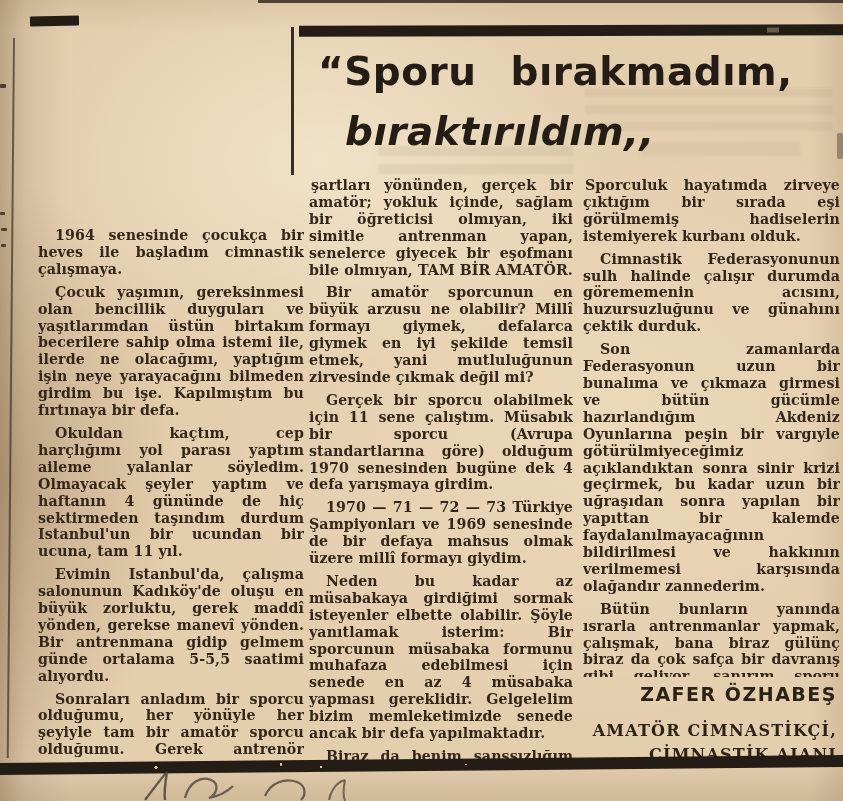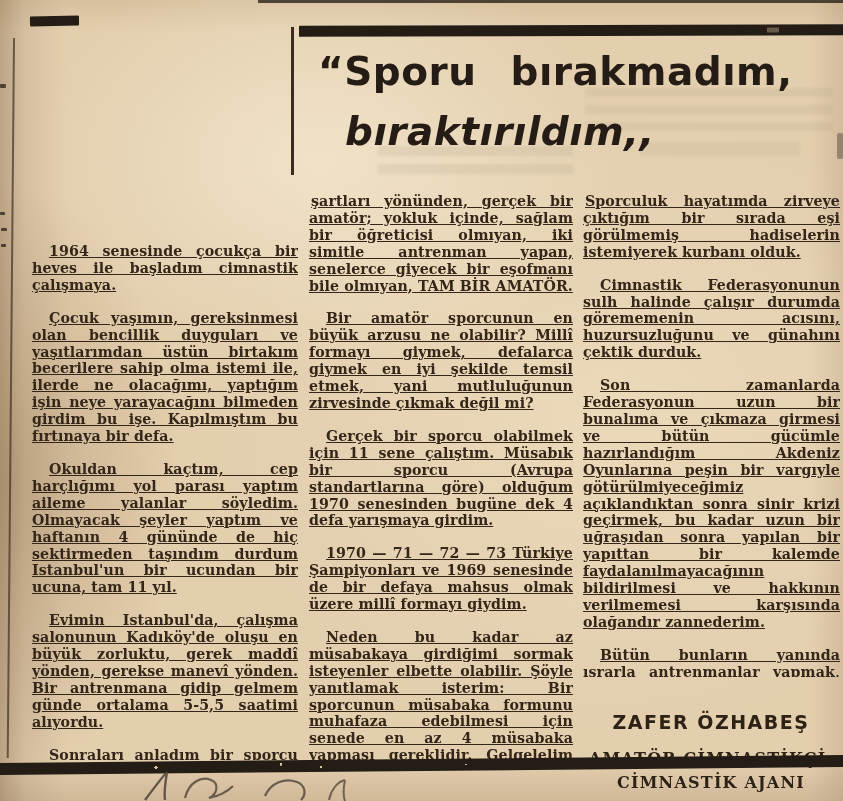--- a/index.html
+++ b/index.html
@@ -60,28 +60,28 @@
   .ghost-b{left:378px;top:146px;width:195px;height:28px;
     background:repeating-linear-gradient(180deg, rgba(105,104,74,.18) 0 10px, transparent 10px 18px);}
   .ghost-c{left:640px;top:142px;width:160px;height:14px;background:rgba(110,108,78,.14);}
 
   
   .col{
     position:absolute;text-align:justify;overflow:hidden;
     font-weight:700;font-size:14.2px;line-height:16.9px;color:#342618;
     letter-spacing:.1px;
   }
-  .col .para{margin:16px 0 6px;text-indent:17px;text-decoration:underline;}
+  .col .para{margin:0 0 6px;text-indent:17px;}
   .col.continues .para:first-child{text-indent:2px;}
-  .col1{left:32px;top:227px;width:266px;height:533px;}
+  .col1{left:38px;top:227px;width:266px;height:533px;}
   .col2{left:309px;top:177px;width:264px;height:583px;}
   .col3{left:583px;top:177px;width:257px;height:500px;}
 
   
-  .signature{position:absolute;left:585px;top:711px;width:252px;text-align:center;color:#2d2216;}
+  .signature{position:absolute;left:585px;top:683px;width:252px;text-align:right;color:#2d2216;}
   .sig-name{
     font-family:"DejaVu Sans","Liberation Sans",sans-serif;
     font-weight:700;font-size:19px;letter-spacing:1.5px;
   }
   .sig-title{font-weight:700;font-size:16px;letter-spacing:1.2px;line-height:24px;margin-top:14px;}
 
   
   .bottom-bar{
     position:absolute;left:-4px;top:759px;width:852px;height:12px;background:#241d15;
     transform:rotate(-.55deg);

